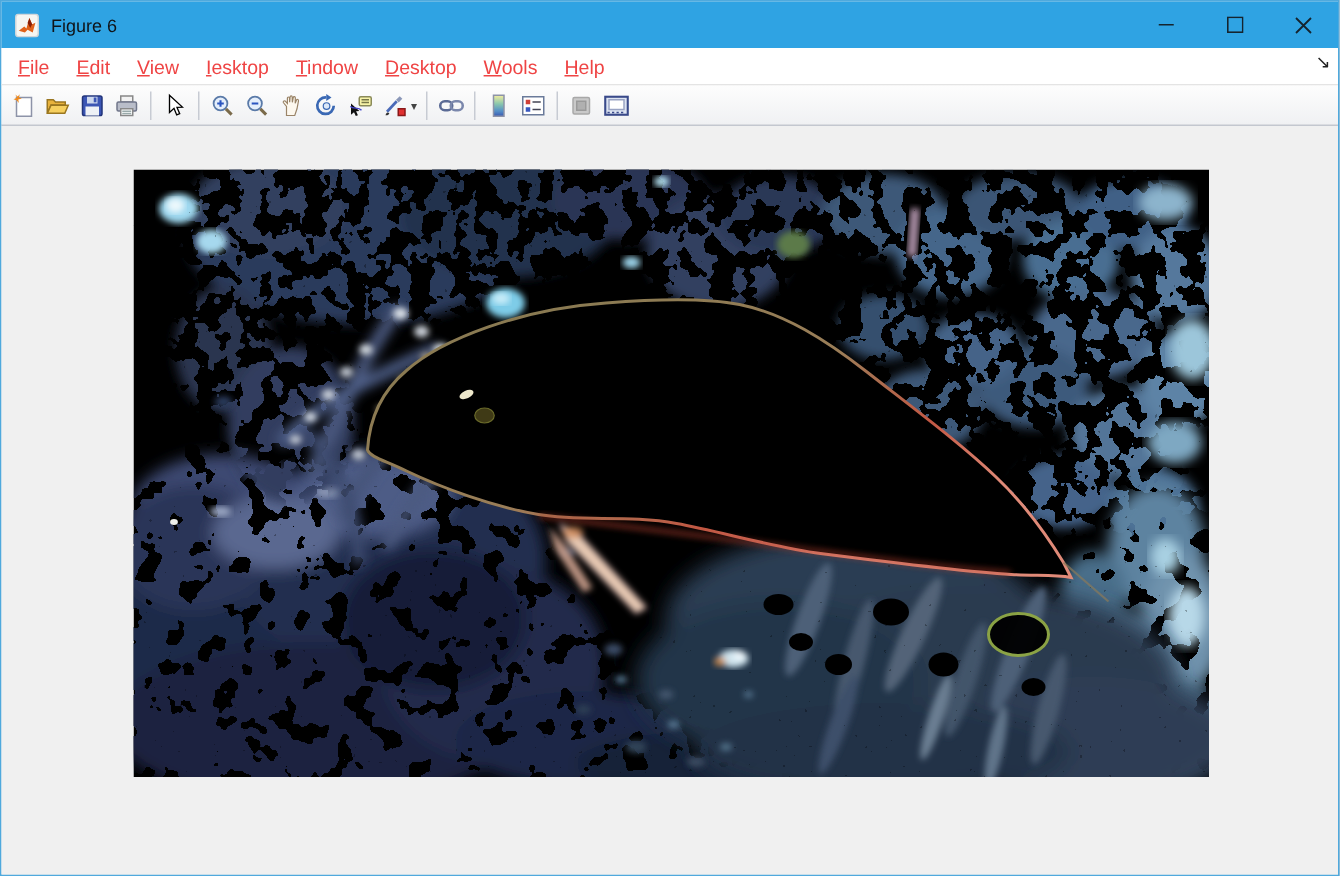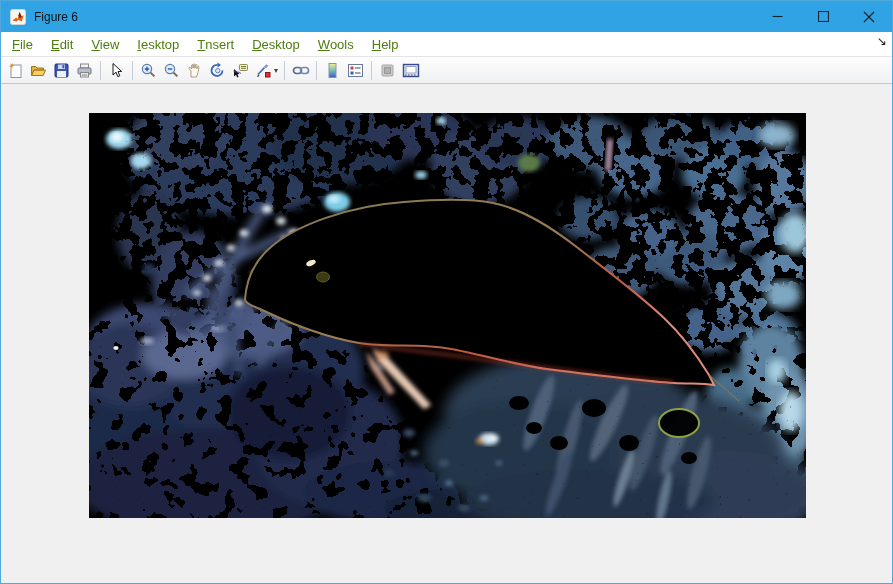--- a/index.html
+++ b/index.html
@@ -14,21 +14,21 @@
   .app-icon { width:16px; height:16px; margin:0 8px 0 9px; flex:0 0 auto; }
   .title-text { font-size:12px; color:#101418; }
   .win-controls { position:absolute; right:0; top:0; height:31px; display:flex; }
   .win-btn { width:46px; height:31px; display:flex; align-items:center;
     justify-content:center; cursor:default; }
 
   
   .menubar { position:absolute; left:0; top:31px; width:100%; height:25px;
     background:#ffffff; border-bottom:1px solid #e4e4e4; display:flex;
     align-items:center; padding-left:2px; }
-  .menu-item { font-size:13px; color:#4d7c0f; padding:3px 9px; white-space:nowrap; }
+  .menu-item { font-size:13px; color:#ef4444; padding:3px 9px; white-space:nowrap; }
   .menu-item .accel { text-decoration:underline; }
   .dock-arrow { position:absolute; right:5px; top:3px; font-size:12px;
     color:#222; line-height:1; }
 
   
   .toolbar { position:absolute; left:0; top:56px; width:100%; height:27px;
     background:linear-gradient(#fdfdfd,#f0f1f3); border-bottom:1px solid #c3c7cf;
     display:flex; align-items:center; padding-left:3px; }
   .tb-btn { width:21px; height:21px; display:flex; align-items:center;
     justify-content:center; margin:0 1px; }
@@ -73,21 +73,21 @@
           </svg>
       </div>
     </div>
   </div>
 
   <div class="menubar">
     <span class="menu-item"><span class="accel">F</span><span>ile</span></span>
     <span class="menu-item"><span class="accel">E</span><span>dit</span></span>
     <span class="menu-item"><span class="accel">V</span><span>iew</span></span>
     <span class="menu-item"><span class="accel">I</span><span>esktop</span></span>
-    <span class="menu-item"><span class="accel">T</span><span>nsert</span></span>
+    <span class="menu-item"><span class="accel">T</span><span>indow</span></span>
     <span class="menu-item"><span class="accel">D</span><span>esktop</span></span>
     <span class="menu-item"><span class="accel">W</span><span>ools</span></span>
     <span class="menu-item"><span class="accel">H</span><span>elp</span></span>
     <span class="dock-arrow">↘</span>
   </div>
 
   <div class="toolbar">
     <span class="tb-btn">
       <svg width="17" height="17" viewBox="0 0 17 17">
         <rect x="4" y="3" width="10" height="12.5" fill="#fff" stroke="#8d93a8"></rect>

